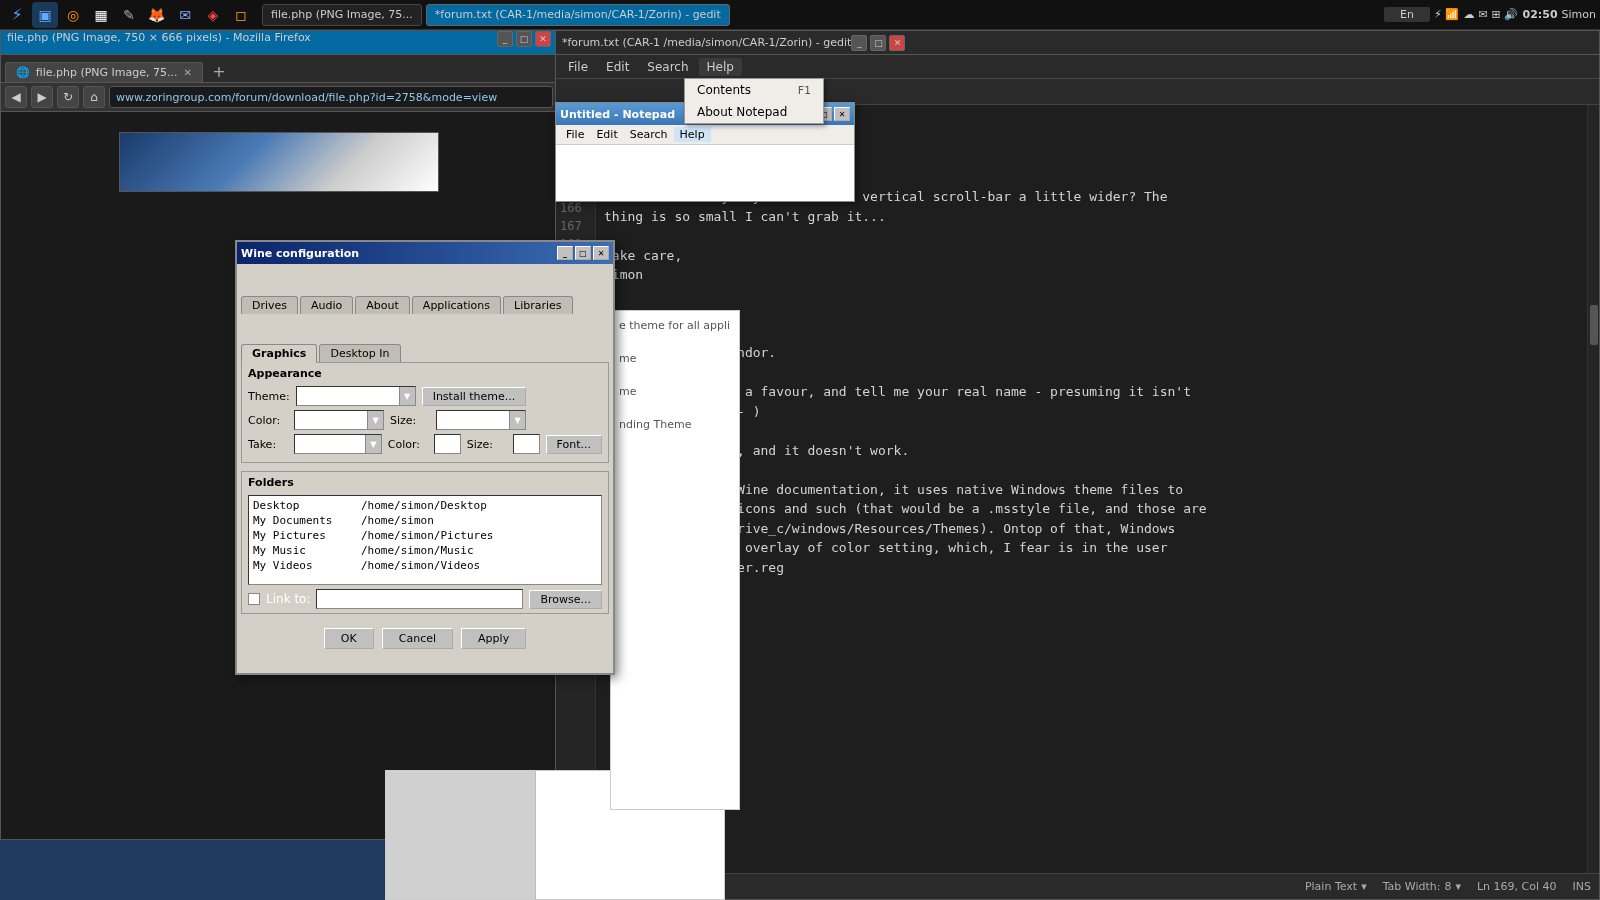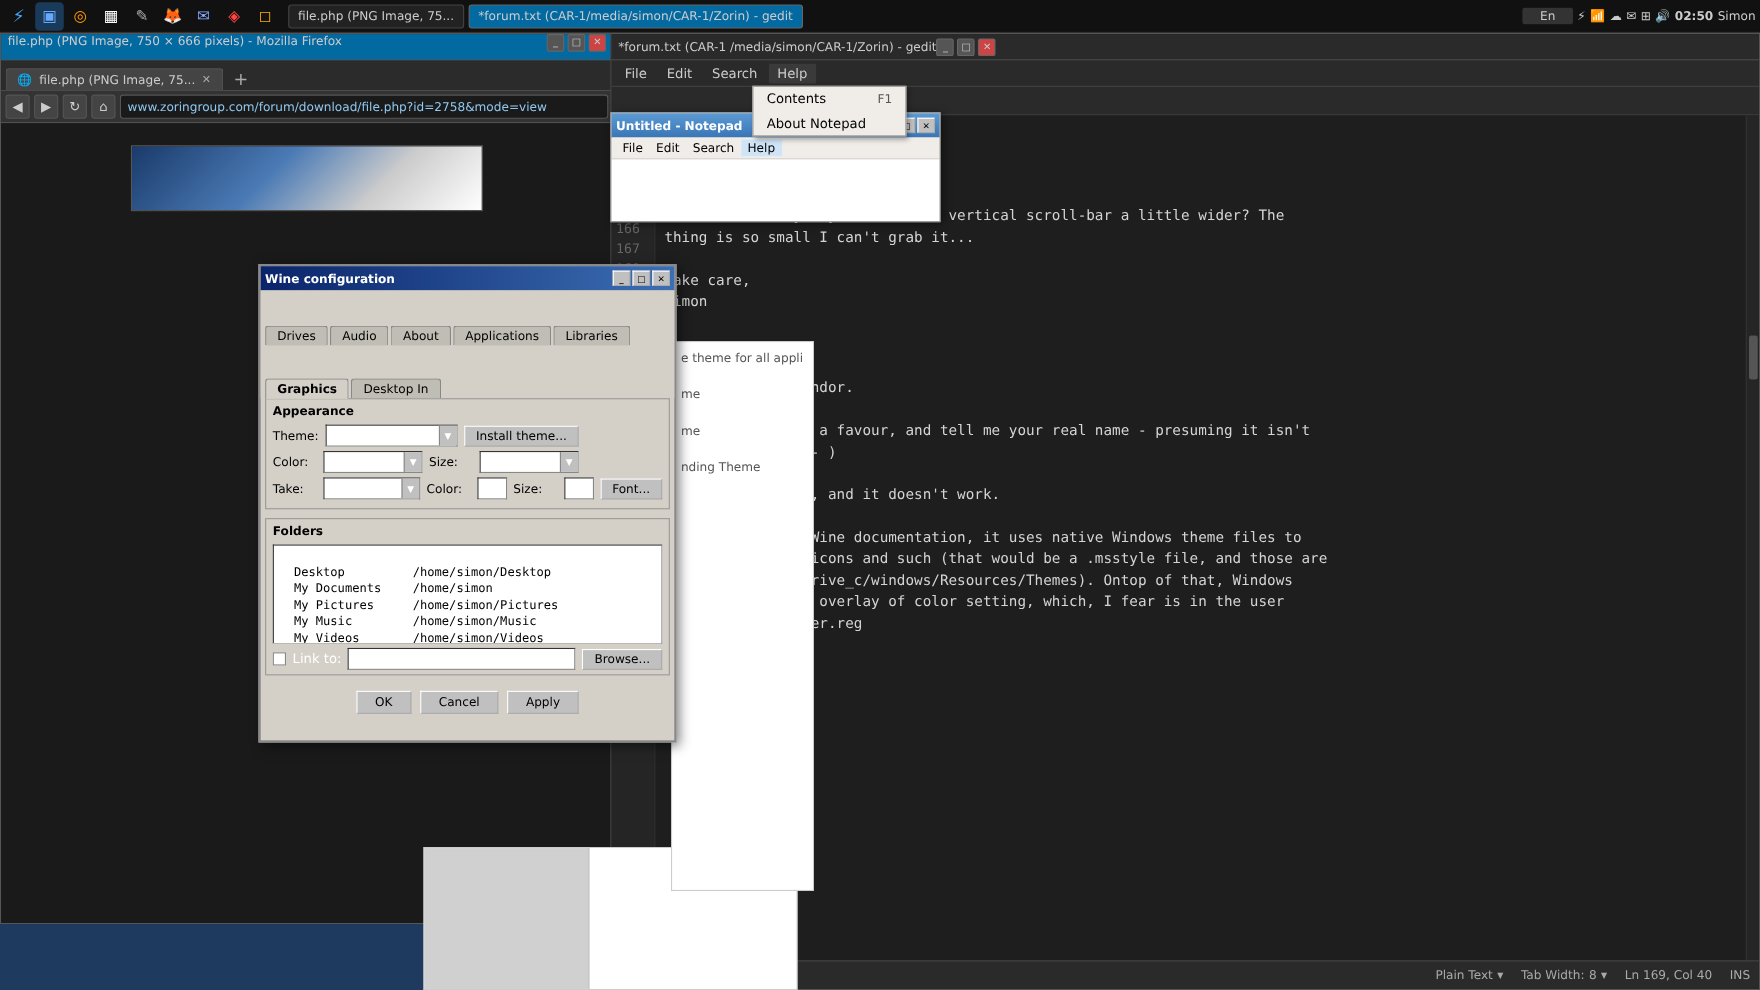--- a/index.html
+++ b/index.html
@@ -470,21 +470,21 @@
       color: #000;
       cursor: pointer;
     }
     .wine-folders-list {
       background: #fff;
       border: 1px inset #888;
       height: 90px;
       overflow-y: auto;
       font-size: 11px;
       color: #000;
-      padding: 16px;
+      padding: 2px;
     }
     .wine-folder-row {
       display: flex;
       gap: 8px;
       padding: 1px 2px;
       font-family: monospace;
     }
     .wine-folder-name { min-width: 100px; }
     .wine-folder-path { color: #000; }
     .wine-link-row {

